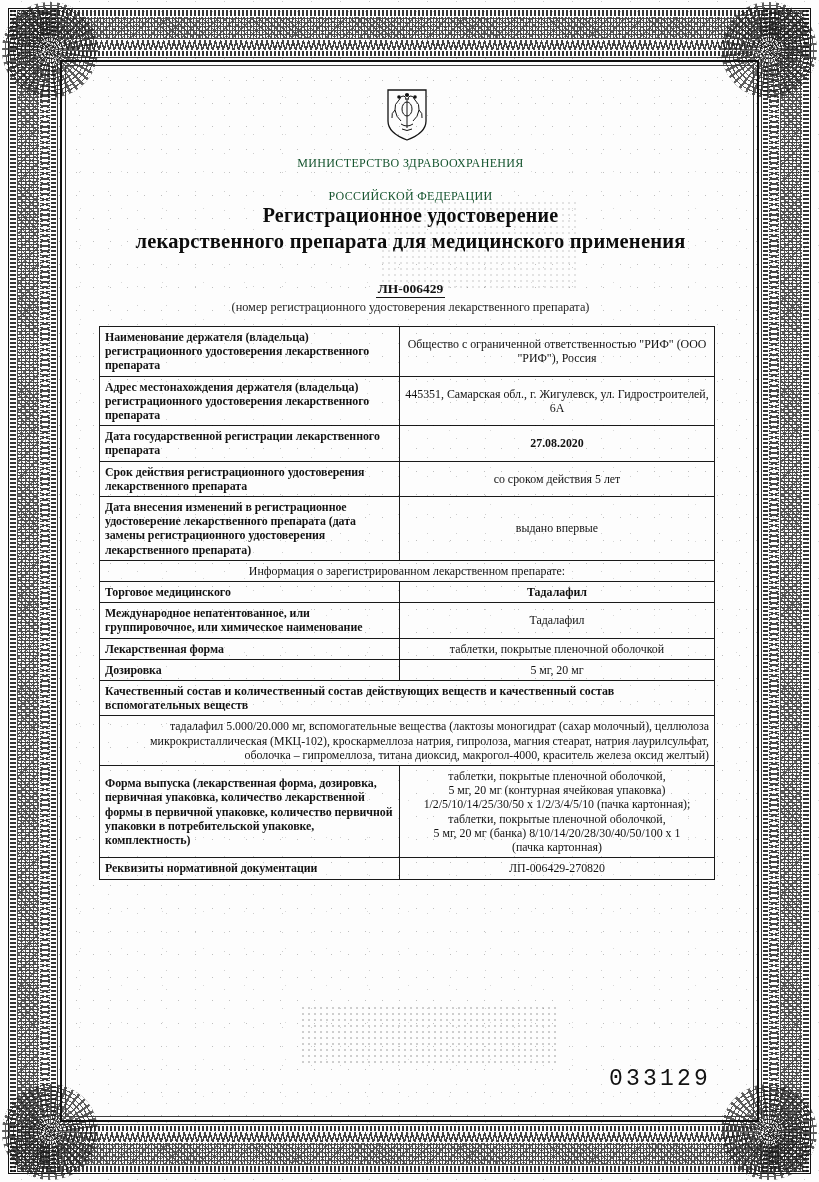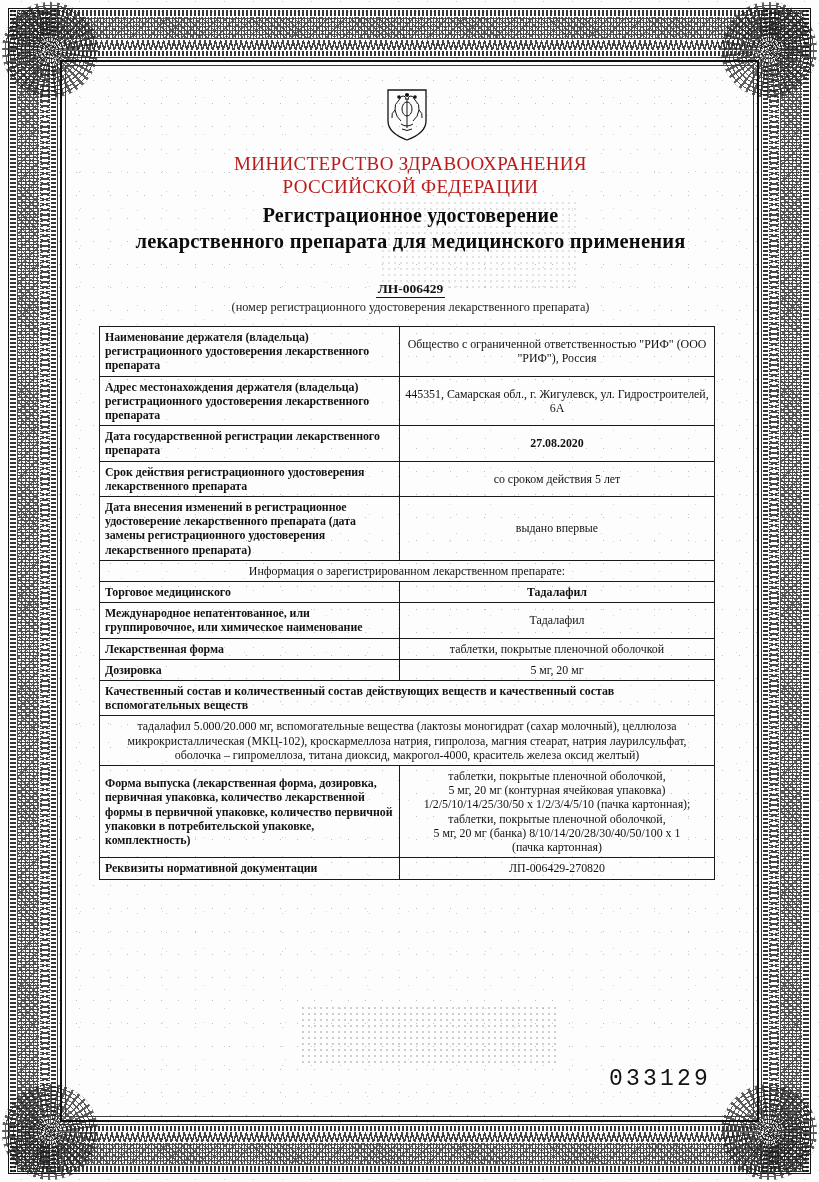--- a/index.html
+++ b/index.html
@@ -87,21 +87,21 @@
     background-image:repeating-conic-gradient(#1a1a1a 0 5deg,transparent 5deg 14deg);
     opacity:.8;}
 
   
   #sheet{position:absolute;left:88px;top:60px;width:645px;height:1030px;}
 
   
   #emblem{position:absolute;left:297px;top:28px;width:44px;height:54px;}
 
   .ministry{position:absolute;left:0;right:0;text-align:center;
-    font-size:19px;letter-spacing:.35px;line-height:17px;color:#b91c1c;}
+    font-size:12px;letter-spacing:.35px;line-height:17px;color:#14532d;}
 
   .cert-title{position:absolute;left:0;right:0;text-align:center;font-weight:bold;
     color:#0d0d0d;}
   .cert-title.l1{top:144px;font-size:20px;letter-spacing:.2px;}
   .cert-title.l2{top:170px;font-size:20.5px;letter-spacing:.2px;}
 
   #regno{position:absolute;left:0;right:0;top:221px;text-align:center;
     font-size:13.5px;font-weight:bold;color:#141414;}
   #regno span{border-bottom:1.3px solid #141414;padding:0 2px 1px;}
   #regno-cap{position:absolute;left:0;right:0;top:240px;text-align:center;
@@ -116,21 +116,21 @@
     vertical-align:middle;
     font-size:11.9px;
     line-height:14.2px;
     color:#121212;
   }
   #tbl td.lbl{width:300px;font-weight:bold;letter-spacing:-.05px;}
   #tbl td.val{text-align:center;}
   #tbl td.val.b{font-weight:bold;}
   td.full{font-weight:bold;}
   td.full.center{text-align:center;font-weight:normal;font-size:12.6px;padding:4px 5px;}
-  td.para{font-weight:normal;font-size:11.7px;line-height:14.6px;text-align:center;}
+  td.para{font-weight:normal;font-size:11.7px;line-height:14.6px;text-align:right;}
   td.val.left{text-align:left;padding-left:7px;}
 
   #serial{position:absolute;left:0;right:22px;top:1006px;text-align:right;
     font-family:"Liberation Mono","DejaVu Sans Mono",monospace;
     font-size:23px;letter-spacing:3.2px;color:#111;}
 </style>
 </head>
 <body>
 
 <div id="page">
@@ -201,21 +201,21 @@
         </g>
         <g fill="#141414">
           <circle cx="22" cy="7" r="2.1"></circle>
           <circle cx="14" cy="9" r="1.8"></circle>
           <circle cx="30" cy="9" r="1.8"></circle>
         </g>
       </svg>
     </div>
 
     <div class="ministry" style="top:95px;">МИНИСТЕРСТВО ЗДРАВООХРАНЕНИЯ</div>
-    <div class="ministry" style="top:118px;">РОССИЙСКОЙ ФЕДЕРАЦИИ</div>
+    <div class="ministry" style="top:128px;">РОССИЙСКОЙ ФЕДЕРАЦИИ</div>
 
     <div class="cert-title l1">Регистрационное удостоверение</div>
     <div class="cert-title l2">лекарственного препарата для медицинского применения</div>
 
     <div id="regno"><span>ЛН-006429</span></div>
     <div id="regno-cap">(номер регистрационного удостоверения лекарственного препарата)</div>
 
     <table id="tbl">
       <colgroup>
           <col style="width:300px">

